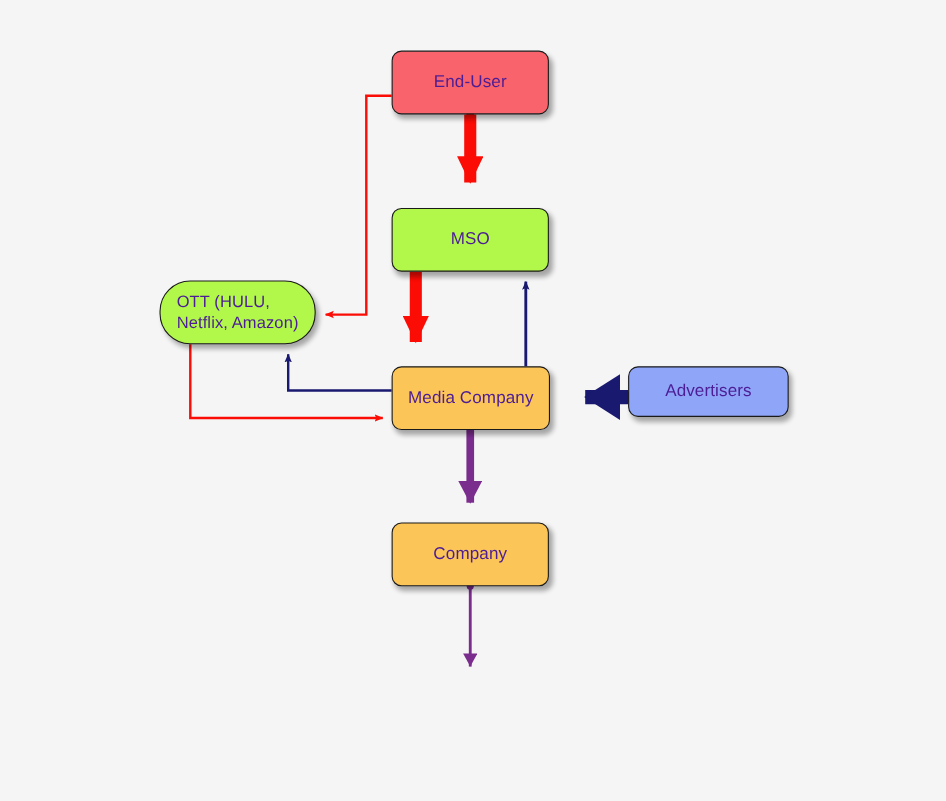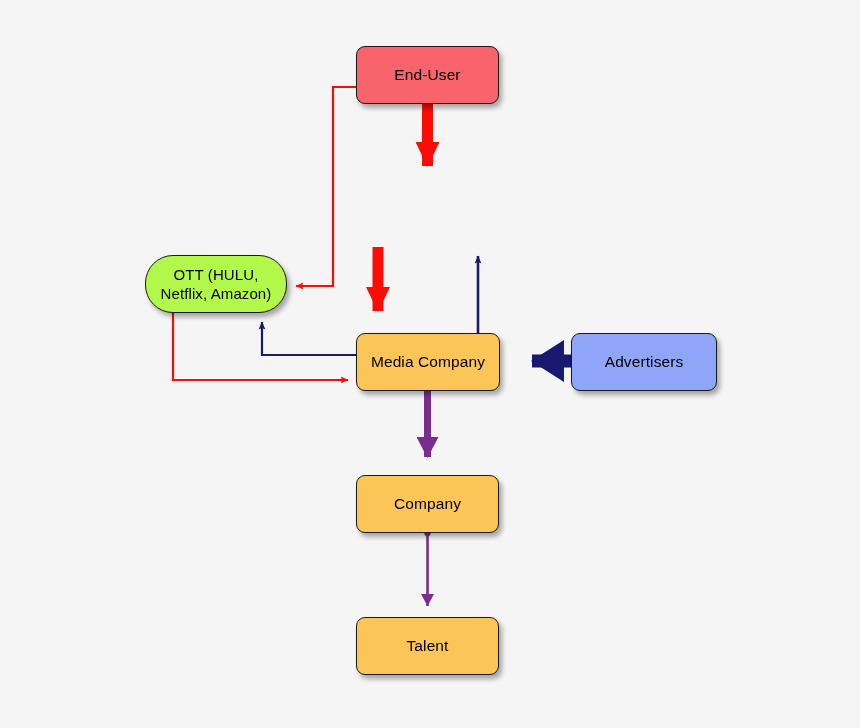--- a/index.html
+++ b/index.html
@@ -28,38 +28,37 @@
     height: 728px;
   }
   .node {
     position: absolute;
     box-sizing: border-box;
     border: 1.6px solid #1a1a1a;
     border-radius: 9px;
     display: flex;
     align-items: center;
     justify-content: center;
-    text-align: center;
-    color: #000000;
+    color: #4c1d95;
     font-size: 15.5px;
     line-height: 1.28;
     letter-spacing: 0.1px;
     box-shadow: 3px 4px 5px rgba(0,0,0,0.33);
     z-index: 5;
   }
   .node-label {
     display: block;
     white-space: pre-line;
     padding: 0 6px;
   }
   #node-end-user   { left: 356px; top: 46px;  width: 143px; height: 58px; background: #f9636b; }
   #node-mso        { left: 356px; top: 189px; width: 143px; height: 58px; background: #b2f84a; }
   #node-ott        { left: 145px; top: 255px; width: 142px; height: 58px; background: #b2f84a; font-size: 15px; border-radius: 28px; }
   #node-media      { left: 356px; top: 333px; width: 144px; height: 58px; background: #fcc558; }
-  #node-advertisers{ left: 571px; top: 333px; width: 146px; height: 58px; background: #8fa5f8; }
+  #node-advertisers{ left: 571px; top: 333px; width: 146px; height: 46px; background: #8fa5f8; }
   #node-studio     { left: 356px; top: 475px; width: 143px; height: 58px; background: #fcc558; }
   #node-talent     { left: 356px; top: 617px; width: 143px; height: 58px; background: #fcc558; }
 </style>
 </head>
 <body>
 
 <div id="diagram-root">
 
   <svg id="edge-layer" viewBox="0 0 860 728" width="860" height="728" xmlns="http://www.w3.org/2000/svg">
     <defs>
@@ -108,35 +107,35 @@
 
     <line x1="427.5" y1="391" x2="427.5" y2="457" stroke="#7b2d8e" stroke-width="7" marker-start="url(#dot-purple)" marker-end="url(#arrow-purple-med)"></line>
 
     <line x1="427.5" y1="533" x2="427.5" y2="606" stroke="#7b2d8e" stroke-width="2.6" marker-start="url(#dot-purple)" marker-end="url(#arrow-purple-thin)"></line>
   </svg>
 
   <div class="node" id="node-end-user">
     <span class="node-label">End-User</span>
   </div>
 
+  <div class="node" id="node-mso">
+    <span class="node-label">MSO</span>
+  </div>
 
   <div class="node" id="node-ott">
     <span class="node-label">OTT (HULU,
 Netflix, Amazon)</span>
   </div>
 
   <div class="node" id="node-media">
     <span class="node-label">Media Company</span>
   </div>
 
   <div class="node" id="node-advertisers">
     <span class="node-label">Advertisers</span>
   </div>
 
   <div class="node" id="node-studio">
     <span class="node-label">Company</span>
   </div>
 
-  <div class="node" id="node-talent">
-    <span class="node-label">Talent</span>
-  </div>
 
 </div>
 
 </body></html>

